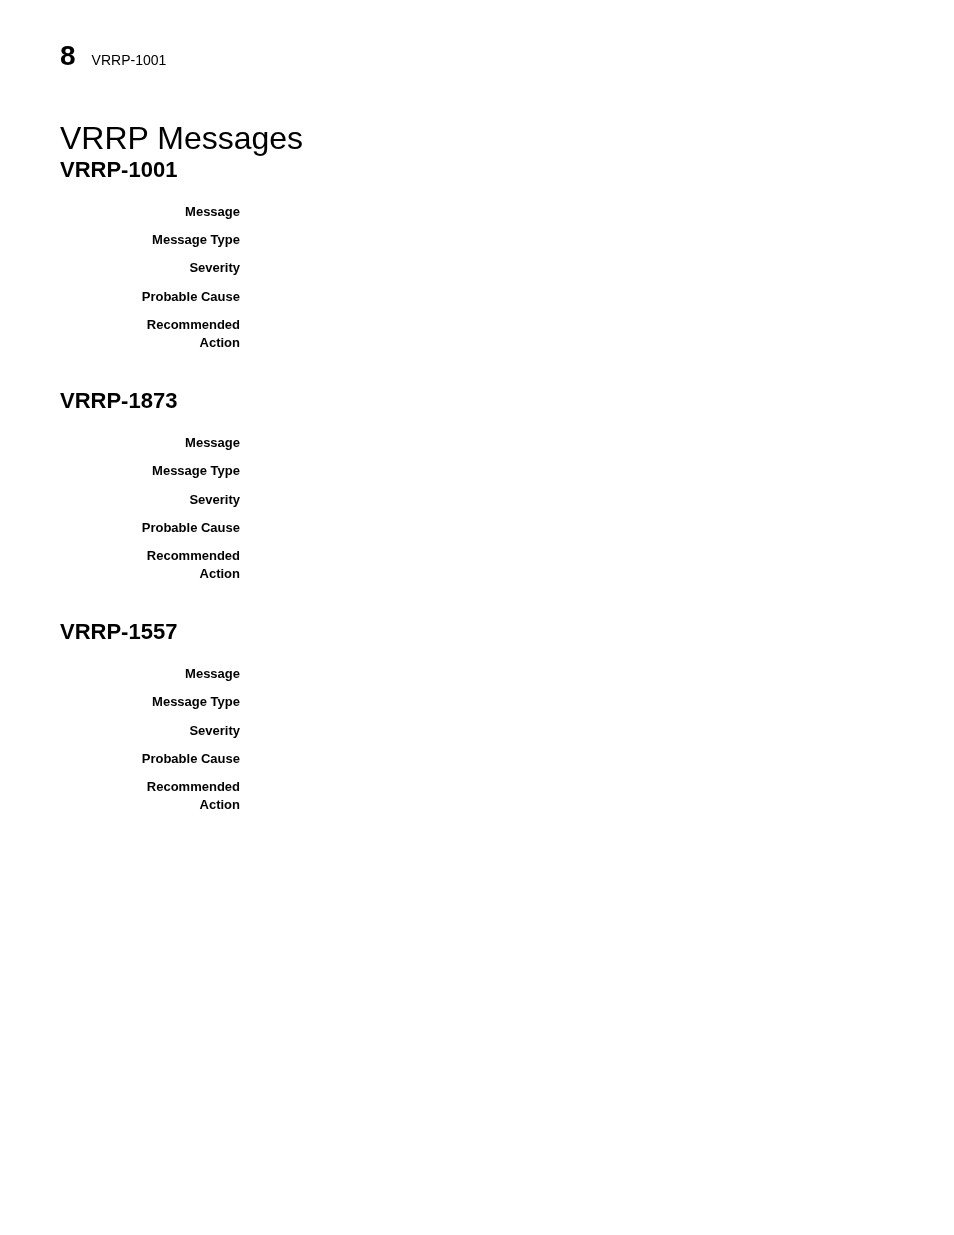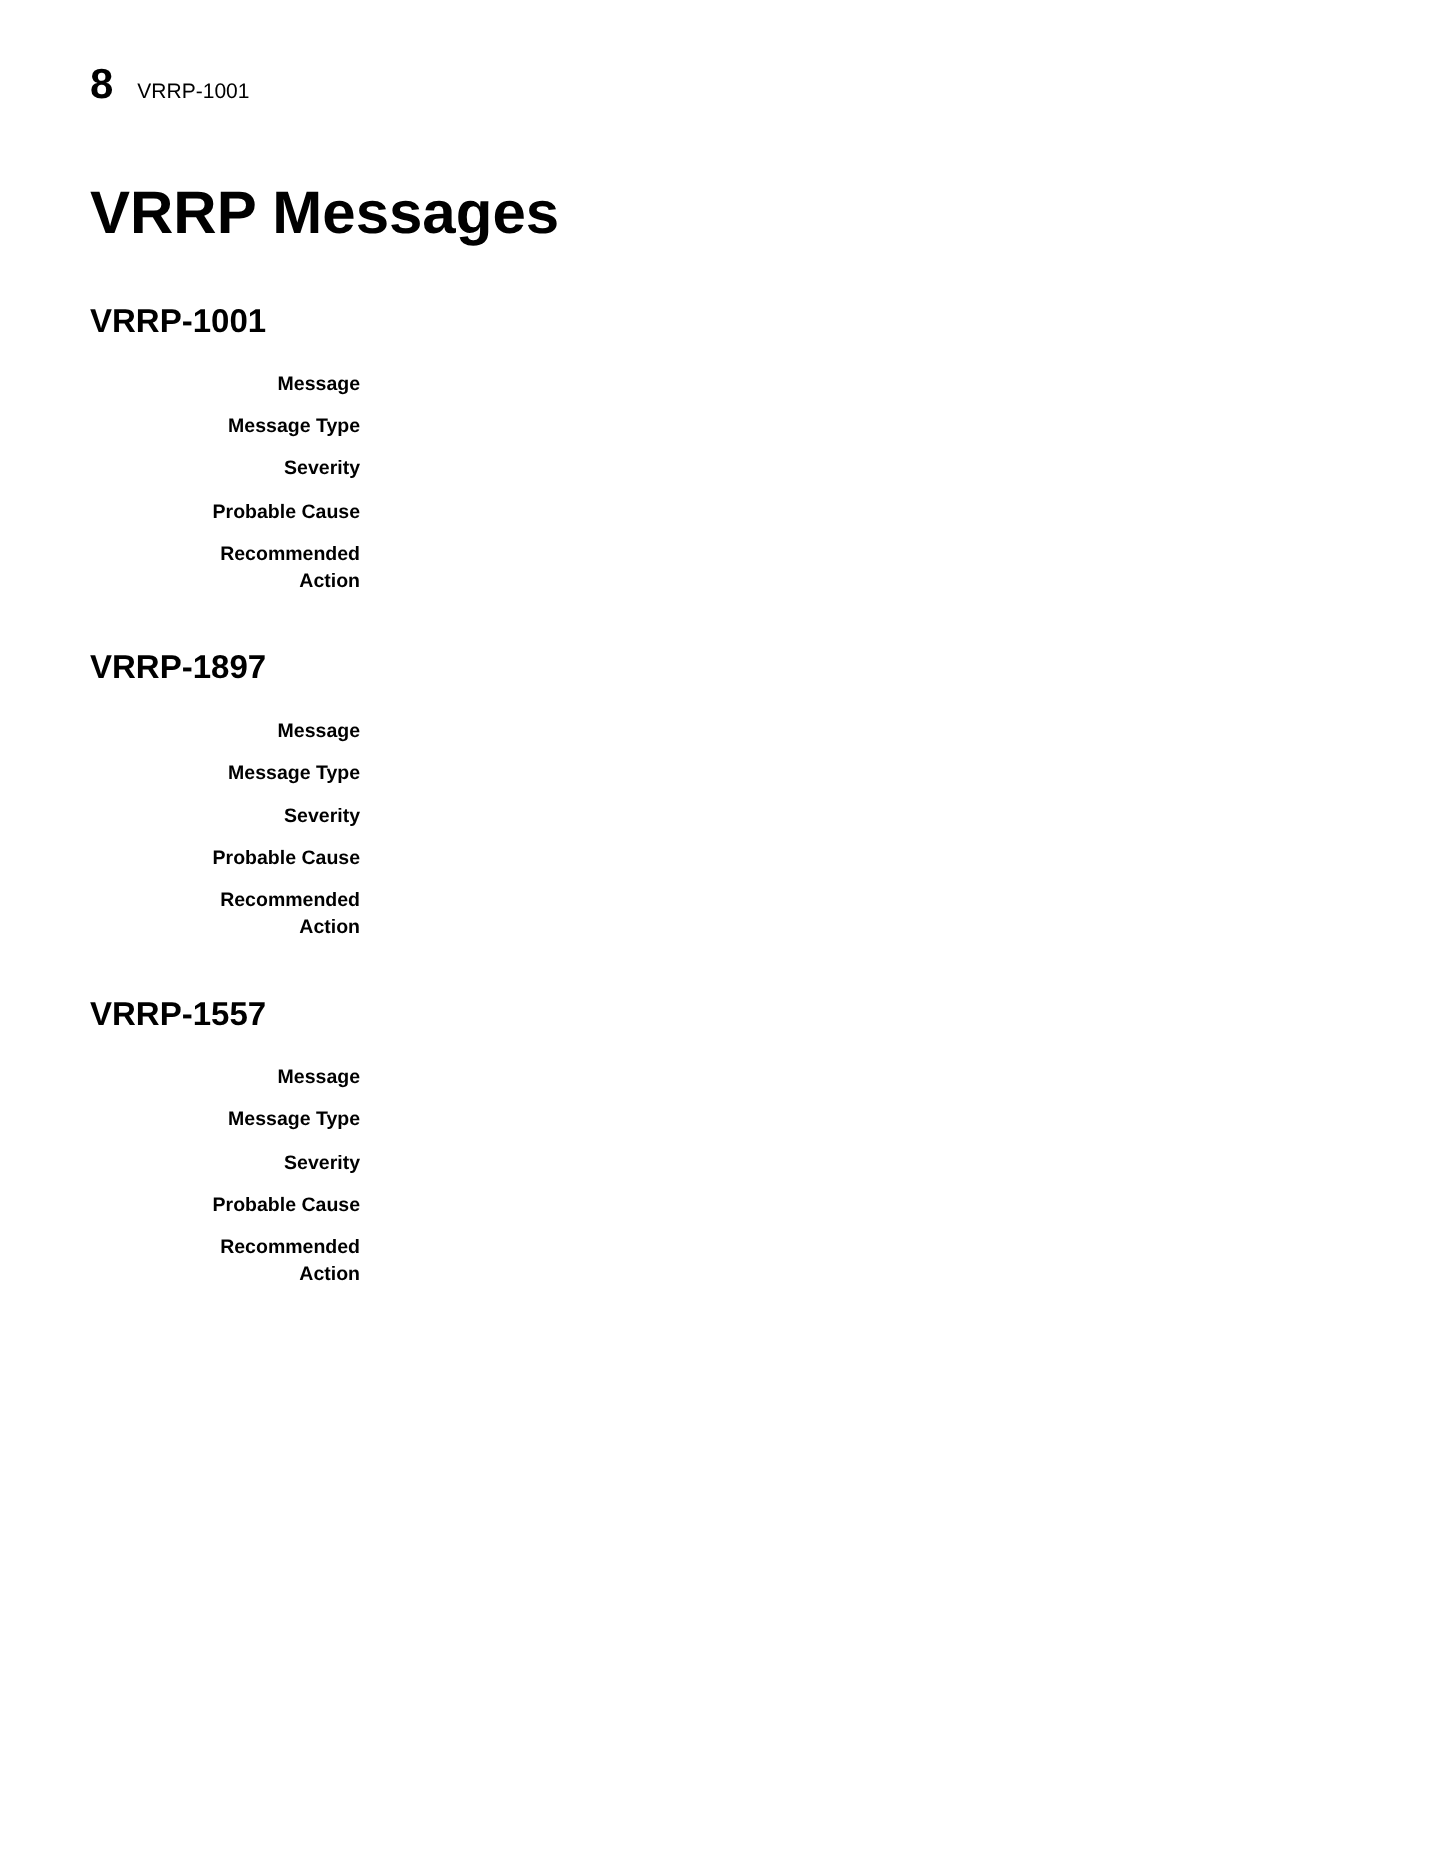--- a/index.html
+++ b/index.html
@@ -29,23 +29,22 @@
       font-size: 28px;
       font-weight: bold;
     }
 
     .page-subtitle {
       font-size: 14px;
       color: #000;
     }
 
     .main-title {
-      font-size: 40px;
-      font-weight: bold;
-      margin-bottom: 36px;
+      font-size: 32px;
+      font-weight: normal;
     }
 
     .message-section {
       margin-bottom: 36px;
     }
 
     .section-title {
       font-size: 22px;
       font-weight: bold;
       margin-bottom: 20px;
@@ -101,21 +100,21 @@
       <div class="field-row">
         <div class="field-label">Probable Cause</div>
         <div class="field-value"></div>
       </div>
       <div class="field-row">
         <div class="field-label">Recommended<br>Action</div>
         <div class="field-value"></div>
       </div>
     </div>
     <div class="message-section">
-      <h2 class="section-title">VRRP-1897</h2>
+      <h2 class="section-title">VRRP-1873</h2>
       <div class="field-row">
         <div class="field-label">Message</div>
         <div class="field-value"></div>
       </div>
       <div class="field-row">
         <div class="field-label">Message Type</div>
         <div class="field-value"></div>
       </div>
       <div class="field-row">
         <div class="field-label">Severity</div>

